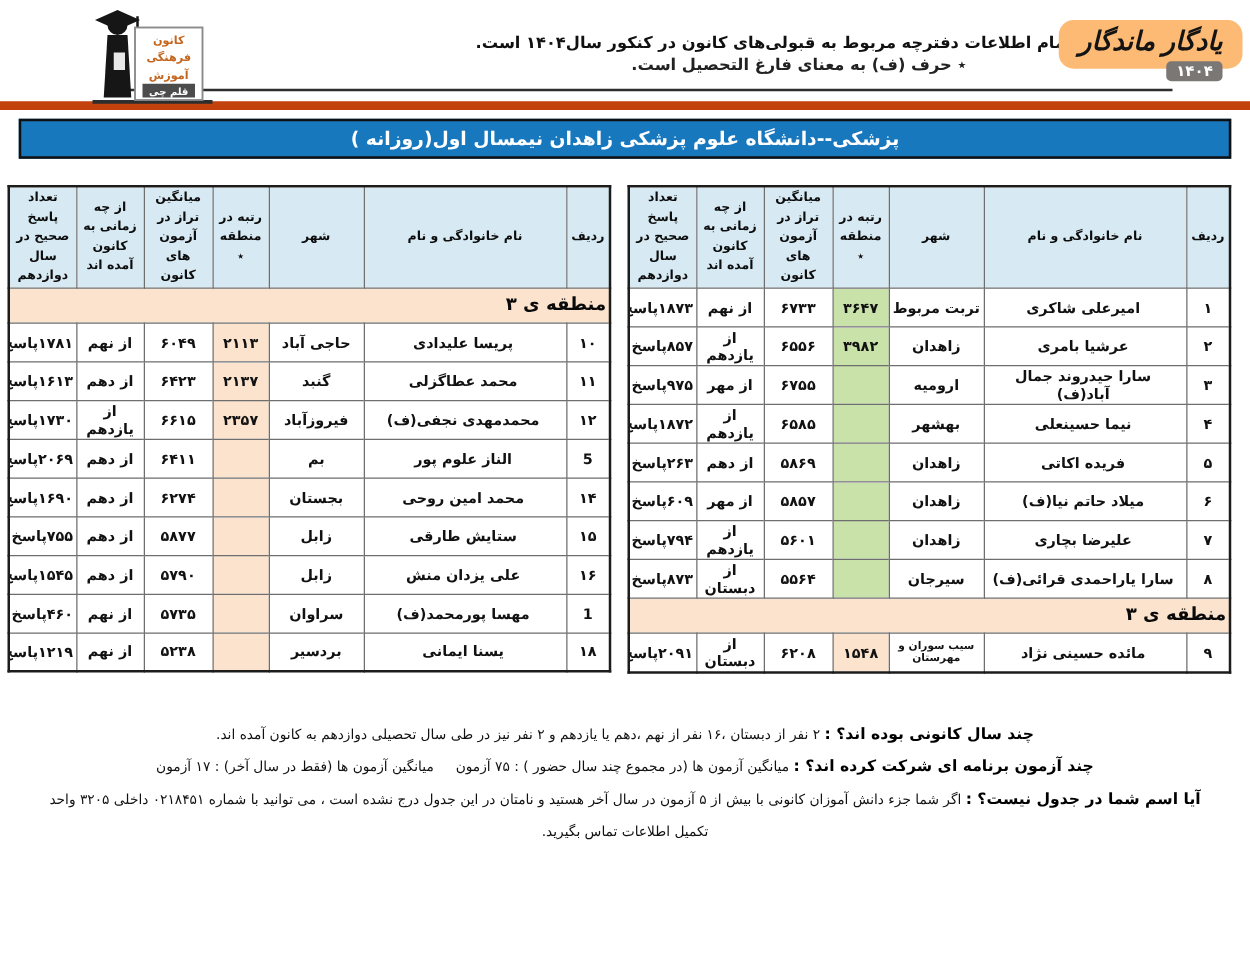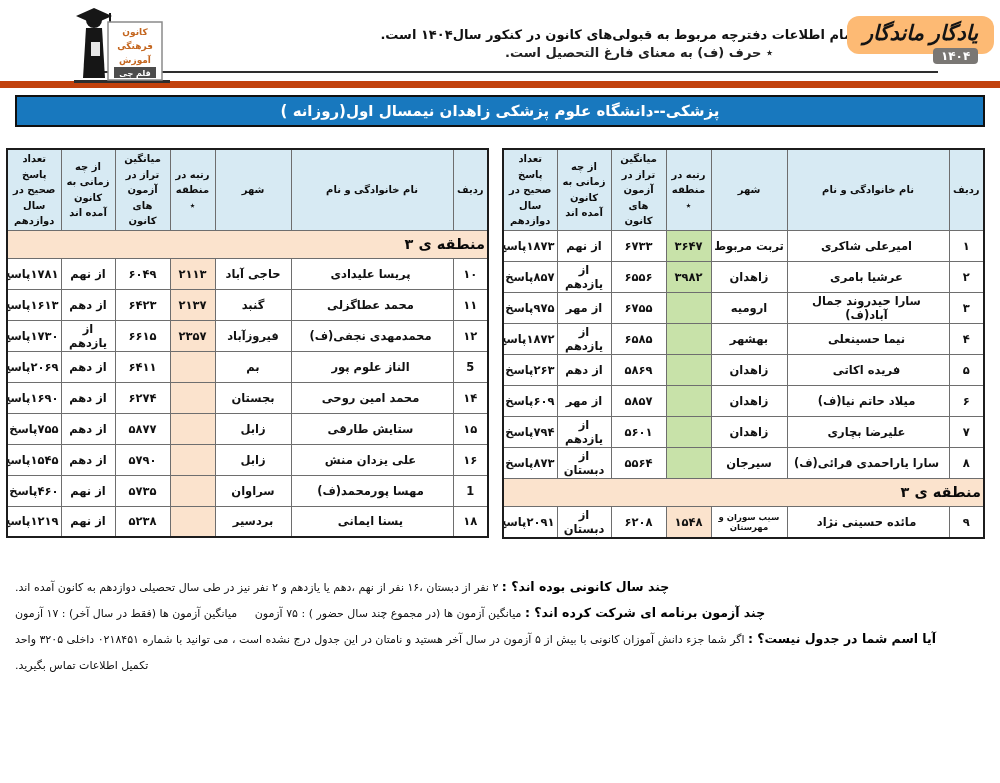--- a/index.html
+++ b/index.html
@@ -41,21 +41,21 @@
   td.band { height:28px; font-size:14.5px; font-weight:bold; text-align:right; color:#0a0a0a; }
   tbody td { height:31px; font-size:11.5px; font-weight:bold; color:#111;
     text-align:center; background:#fff; padding:1px 2px; }
   td.cell-name { text-align:center; padding-right:5px; }
   td.cell-city.small { font-size:8.5px; }
   .theme-green { background:var(--region2_green,#C8E2A9) !important; }
   .theme-peach { background:var(--region3_peach,#FBE3CD) !important; }
 
   
   .footer-notes { margin:40px 15px 0; }
-  .fline { text-align:left; white-space:nowrap; font-size:11px; color:#101010;
+  .fline { text-align:center; white-space:nowrap; font-size:11px; color:#101010;
     margin-bottom:11px; }
   .fline b { font-size:12.5px; font-weight:bold; color:#000; }
 
   .kanoon-board-text { font-weight:bold; fill:#c4661f; }
 </style>
 </head>
 <body>
 
 <div class="top-header">
   <div class="top-line"></div>

